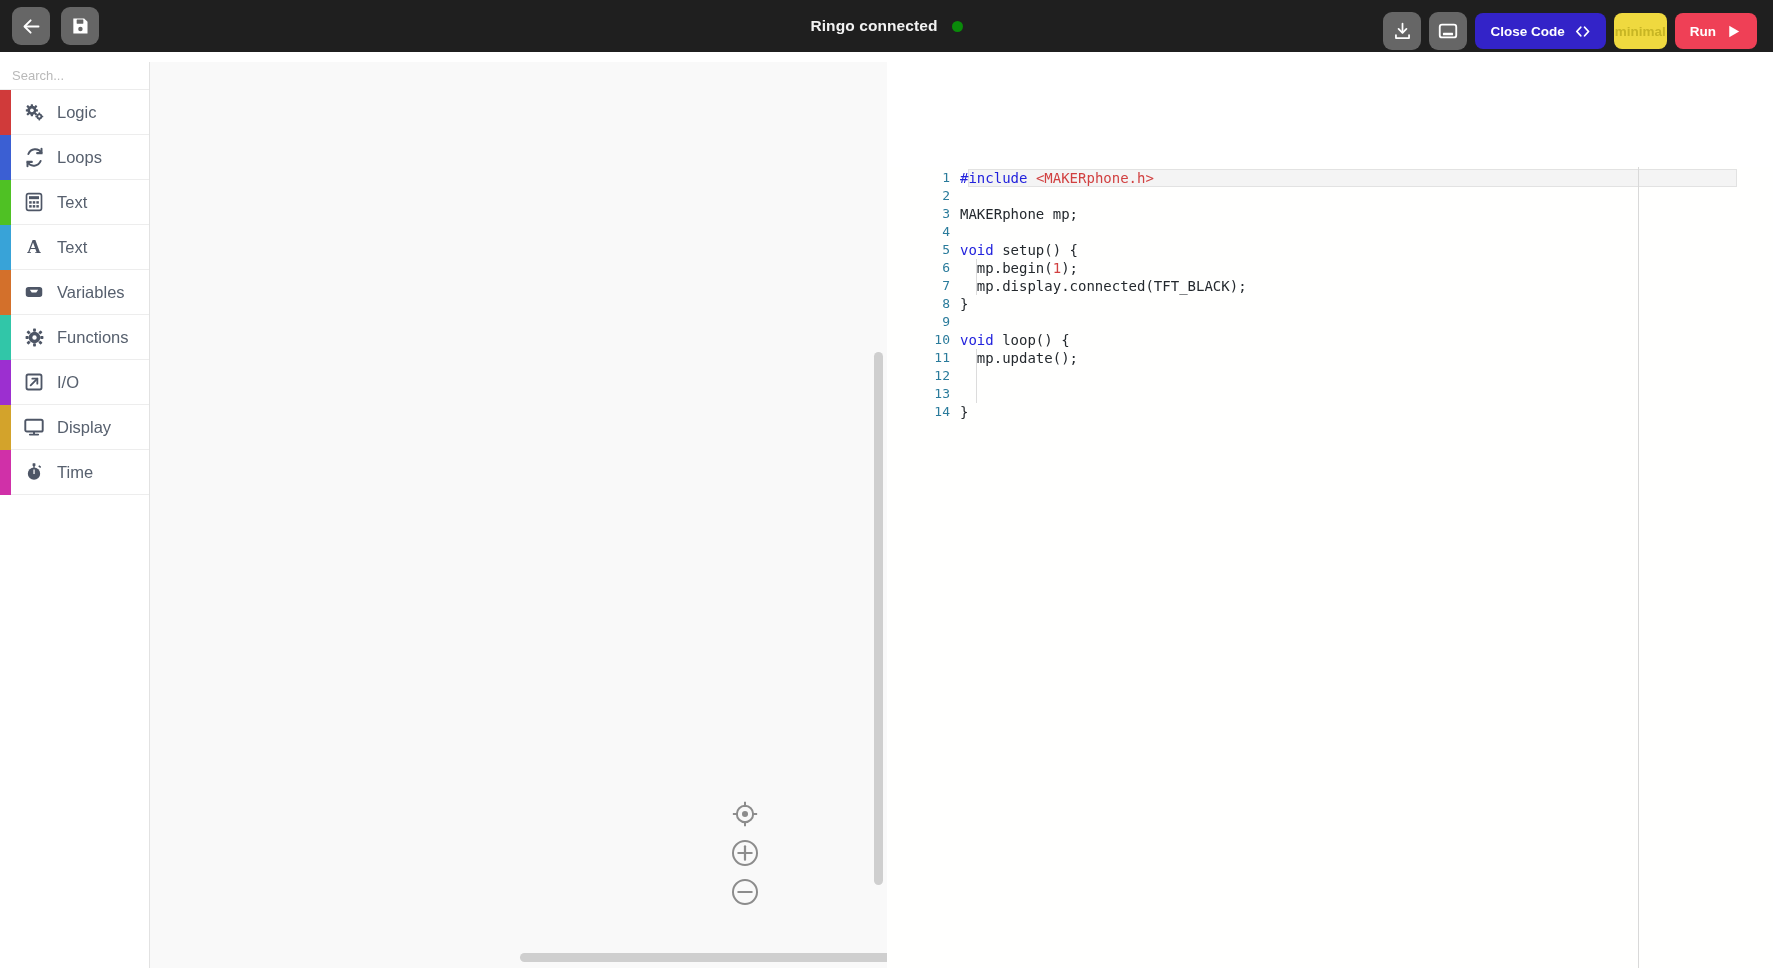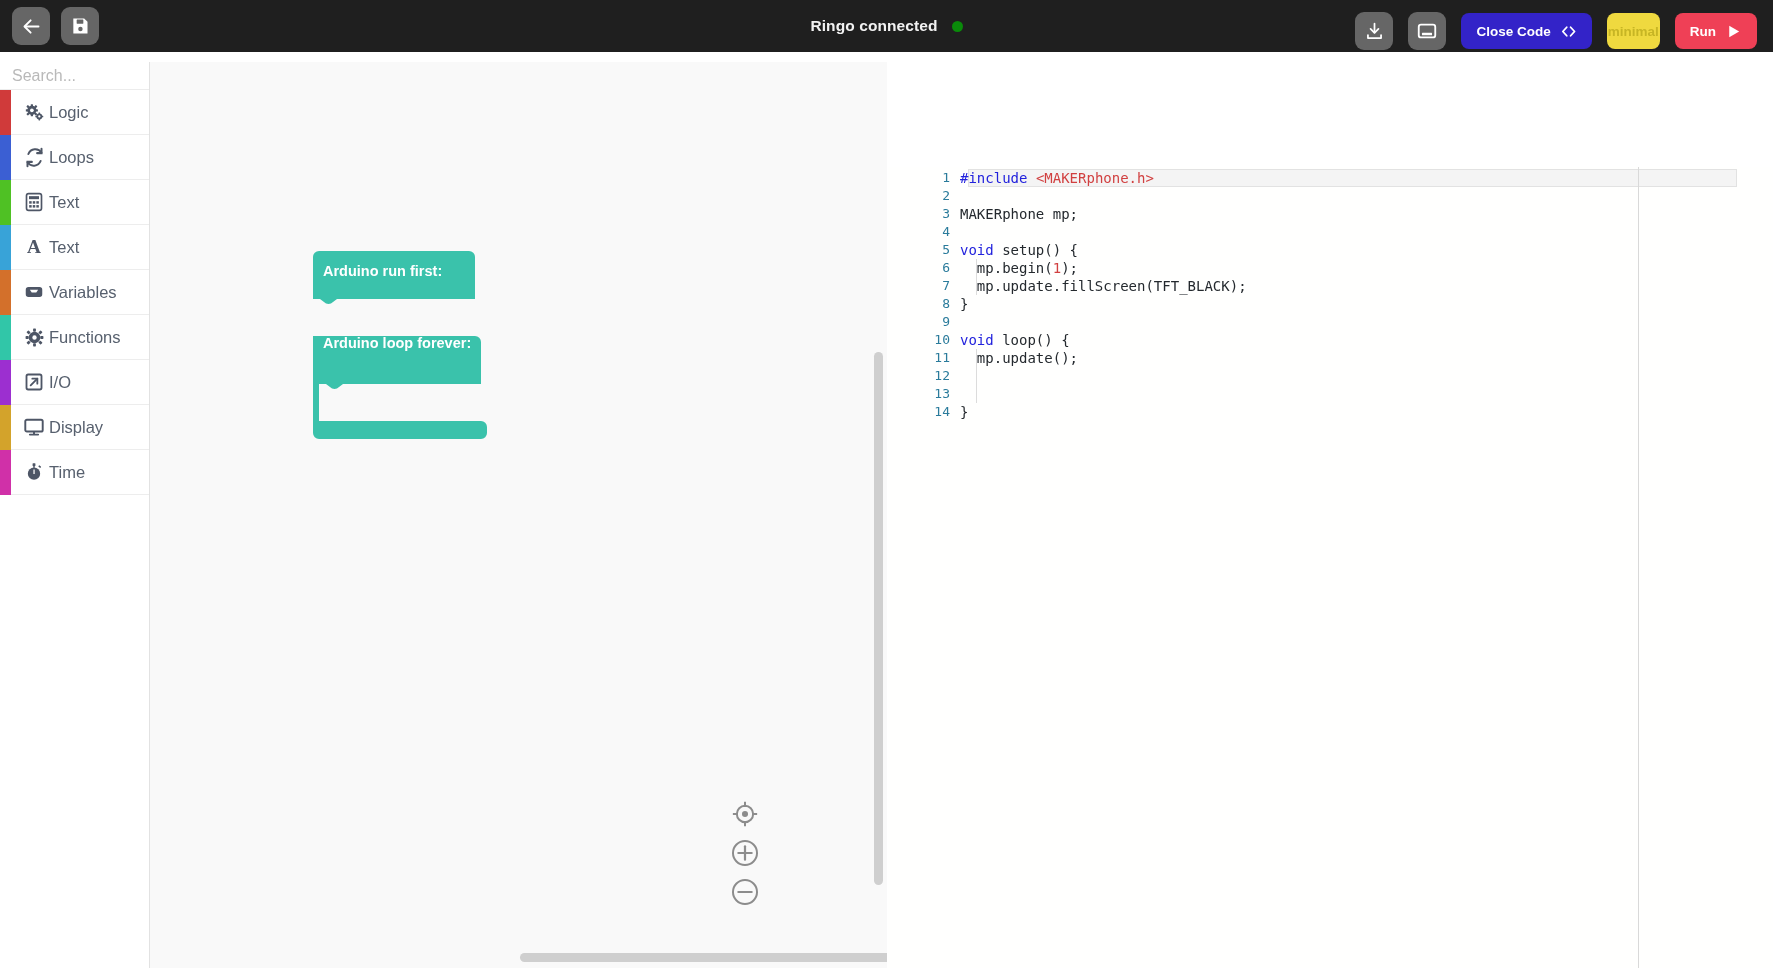--- a/index.html
+++ b/index.html
@@ -31,21 +31,21 @@
     display: flex; align-items: center; justify-content: center;
     gap: 14px; pointer-events: none;
   }
   #conn-label {
     color: #f2f2f2; font-size: 15.5px; font-weight: bold;
     letter-spacing: .1px;
   }
   #conn-dot { width: 11px; height: 11px; border-radius: 50%; background: #0a8a0a; }
   #tb-right {
     position: absolute; right: 16px; top: 0; height: 62px;
-    display: flex; align-items: center; gap: 15px;
+    display: flex; align-items: center; gap: 8px;
   }
   .pill {
     height: 36px; border-radius: 8px;
     display: flex; align-items: center; justify-content: center;
     gap: 9px; padding: 0 15px;
     font-size: 13.5px; font-weight: bold; color: #ffffff;
     cursor: pointer; white-space: nowrap;
   }
   #close-code-btn { background: #3323c8; }
   #minimal-btn { background: #efd93f; color: #c7b524; padding: 0 1px; }
@@ -60,21 +60,21 @@
     border-right: 1px solid #e2e2e2;
     z-index: 5;
   }
   #search-row {
     height: 28px; display: flex; align-items: center;
     padding: 0 10px 0 12px; border-bottom: 1px solid #ececec;
   }
   #search-input {
     border: none; outline: none; flex: 1;
     font-family: "Liberation Sans", sans-serif;
-    font-size: 16px; color: #444;
+    font-size: 13px; color: #444;
     background: transparent;
   }
   #search-input::placeholder { color: #b9b9b9; }
   #cat-list { background: #fff; }
   .cat {
     position: relative;
     height: 45px;
     display: flex; align-items: center;
     border-bottom: 1px solid #ededed;
     cursor: pointer; background: #fff;
@@ -82,20 +82,21 @@
   .cat-stripe {
     position: absolute; left: 0; top: 0;
     width: 11px; height: 45px;
   }
   .cat-icon {
     width: 30px; margin-left: 19px;
     display: flex; align-items: center; justify-content: center;
     color: #4e5666;
   }
   .cat-label {
+    margin-left: 8px;
     font-size: 16.5px; color: #57606e;
     font-family: "Liberation Sans", sans-serif;
   }
 
   
   #canvas {
     position: absolute; left: 150px; top: 62px;
     width: 737px; height: 906px;
     background: #f9f9f9;
     overflow: hidden;
@@ -401,31 +402,20 @@
         </svg>
       </span>
       <span class="cat-label">Time</span>
     </div>
 
   </div>
 </div>
 
 <div id="canvas">
 
-  <div id="blocks">
-    <svg width="220" height="200" viewBox="0 0 220 200">
-
-      <path d="M0 6 a6 6 0 0 1 6-6 h150 a6 6 0 0 1 6 6 v42 h-138
-               l-4 3 a6 6 0 0 1 -9 0 l-4 -3 h-7 v37 h162 a6 6 0 0 1 6 6 v42
-               h-138 l-4 3 a6 6 0 0 1 -9 0 l-4 -3 h-7 v37 h162 a6 6 0 0 1 6 6 v6
-               a6 6 0 0 1 -6 6 h-162 a6 6 0 0 1 -6 -6 z" fill="#3ac2ab"></path>
-    </svg>
-    <span class="blk-text" style="left:10px; top:12px;">Arduino run first:</span>
-    <span class="blk-text" style="left:10px; top:84px;">Arduino loop forever:</span>
-  </div>
 
   <div id="zoom-ctrls">
     <svg class="zc" width="28" height="28" viewBox="0 0 24 24">
       <circle cx="12" cy="12" r="7" fill="none" stroke="#8c8c8c" stroke-width="1.7"></circle>
       <circle cx="12" cy="12" r="2.6" fill="#8c8c8c"></circle>
       <line x1="12" y1="1.6" x2="12" y2="6" stroke="#8c8c8c" stroke-width="1.7"></line>
       <line x1="12" y1="18" x2="12" y2="22.4" stroke="#8c8c8c" stroke-width="1.7"></line>
       <line x1="1.6" y1="12" x2="6" y2="12" stroke="#8c8c8c" stroke-width="1.7"></line>
       <line x1="18" y1="12" x2="22.4" y2="12" stroke="#8c8c8c" stroke-width="1.7"></line>
     </svg>
@@ -476,21 +466,21 @@
       <span class="ln-code"><span class="t-kw">void</span> setup() {</span>
     </div>
 
     <div class="ln" style="top:92px;">
       <span class="ln-num">6</span>
       <span class="ln-code">  mp.begin(<span class="t-num">1</span>);</span>
     </div>
 
     <div class="ln" style="top:110px;">
       <span class="ln-num">7</span>
-      <span class="ln-code">  mp.update.fillScreen(TFT_BLACK);</span>
+      <span class="ln-code">  mp.display.connected(TFT_BLACK);</span>
     </div>
 
     <div class="ln" style="top:128px;">
       <span class="ln-num">8</span>
       <span class="ln-code">}</span>
     </div>
 
     <div class="ln" style="top:146px;">
       <span class="ln-num">9</span>
       <span class="ln-code"></span>

